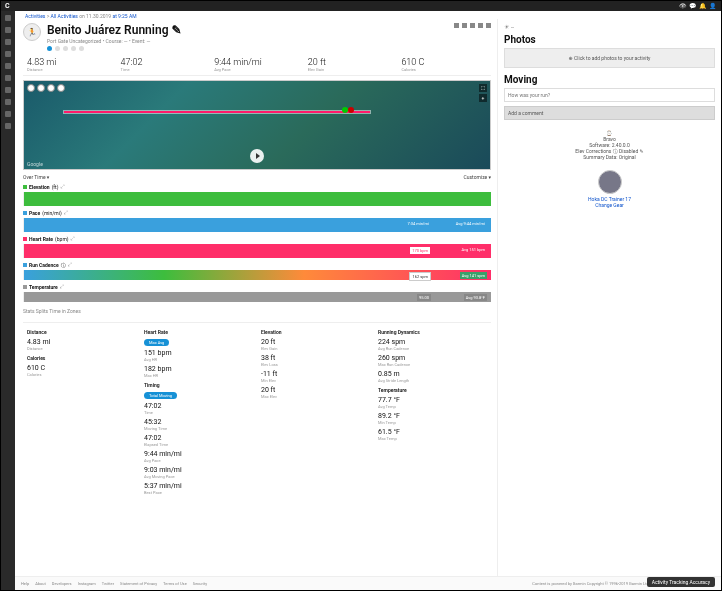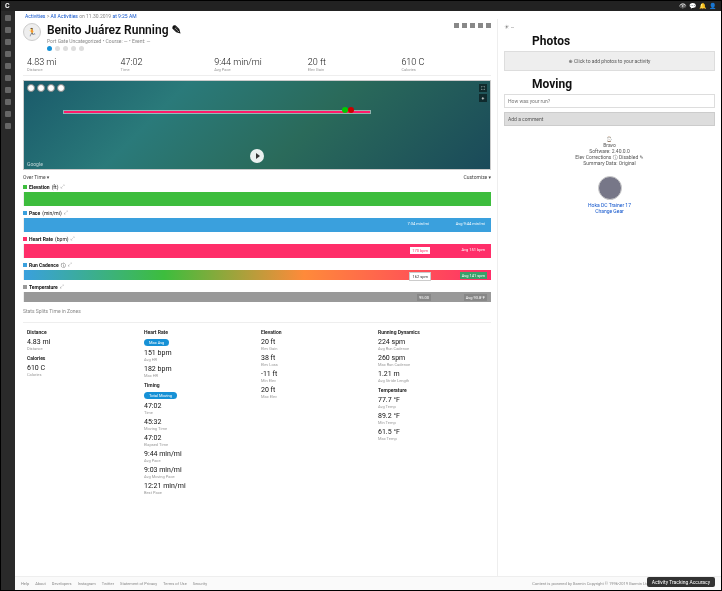--- a/index.html
+++ b/index.html
@@ -54,21 +54,21 @@
 .tag { position:absolute; right:4px; top:2px; background:#ff2e69; color:#fff; font-size:4px; padding:1px 2px; }
 .tag.blue { background:#3aa0dd; }
 .tag.grey { background:#888; }
 .tag.green { background:#3aa06a; }
 .statsection { margin-top:8px; display:flex; gap:0; border-top:1px solid #eee; padding-top:6px; }
 .scol { flex:1; padding:0 4px; }
 .scol h5 { font-size:5px; font-weight:600; margin-bottom:3px; }
 .scol .pill { display:inline-block; background:#1691d6; color:#fff; font-size:4px; padding:1px 5px; border-radius:5px; margin-bottom:3px; }
 .srow .v { font-size:7px; }
 .srow .l { font-size:4px; color:#999; margin-bottom:3px; }
-.right h5 { font-size:12px; margin-bottom:3px;margin-left:28px; }
+.right h5 { font-size:10px; margin-bottom:3px; }
 .photobox { background:#eee; border:1px solid #ddd; padding:6px; text-align:center; font-size:5px; color:#555; margin-bottom:6px; }
 .notesbox input { width:100%; font-size:5px; padding:3px; border:1px solid #ddd; }
 .commentbox { margin-top:4px; background:#ddd; padding:3px; font-size:5px; color:#555; border:1px solid #ccc; }
 .device { margin-top:10px; text-align:center; font-size:5px; color:#555; }
 .gearbox { margin-top:10px; text-align:center; }
 .gearbox .gimg { width:24px; height:24px; border-radius:50%; border:1px solid #ccc; background:#778; margin:2px auto; }
 .footer { position:absolute; left:14px; right:0; bottom:0; height:14px; background:#fafafa; border-top:1px solid #eee; display:flex; align-items:center; padding:0 6px; font-size:4px; color:#888; gap:6px; }
 .accuracy { position:absolute; right:6px; bottom:3px; background:#333; color:#fff; font-size:5px; padding:2px 5px; border-radius:2px; }
 .tabs { font-size:5px; color:#888; margin-top:6px; }
 .expand { float:right; font-size:5px; color:#888; }
@@ -276,21 +276,21 @@
             </div>
      <div class="srow">
               <div class="v">9:44 min/mi</div>
               <div class="l">Avg Pace</div>
             </div>
      <div class="srow">
               <div class="v">9:03 min/mi</div>
               <div class="l">Avg Moving Pace</div>
             </div>
      <div class="srow">
-              <div class="v">12:21 min/mi</div>
+              <div class="v">5:37 min/mi</div>
               <div class="l">Best Pace</div>
             </div>
     </div>
     <div class="scol">
      <h5>Elevation</h5>
      <div class="srow">
               <div class="v">20 ft</div>
               <div class="l">Elev Gain</div>
             </div>
      <div class="srow">
@@ -310,21 +310,21 @@
      <h5>Running Dynamics</h5>
      <div class="srow">
               <div class="v">224 spm</div>
               <div class="l">Avg Run Cadence</div>
             </div>
      <div class="srow">
               <div class="v">260 spm</div>
               <div class="l">Max Run Cadence</div>
             </div>
      <div class="srow">
-              <div class="v">1.21 m</div>
+              <div class="v">0.85 m</div>
               <div class="l">Avg Stride Length</div>
             </div>
      <h5 style="margin-top:4px">Temperature</h5>
      <div class="srow">
               <div class="v">77.7 °F</div>
               <div class="l">Avg Temp</div>
             </div>
      <div class="srow">
               <div class="v">89.2 °F</div>
               <div class="l">Min Temp</div>

